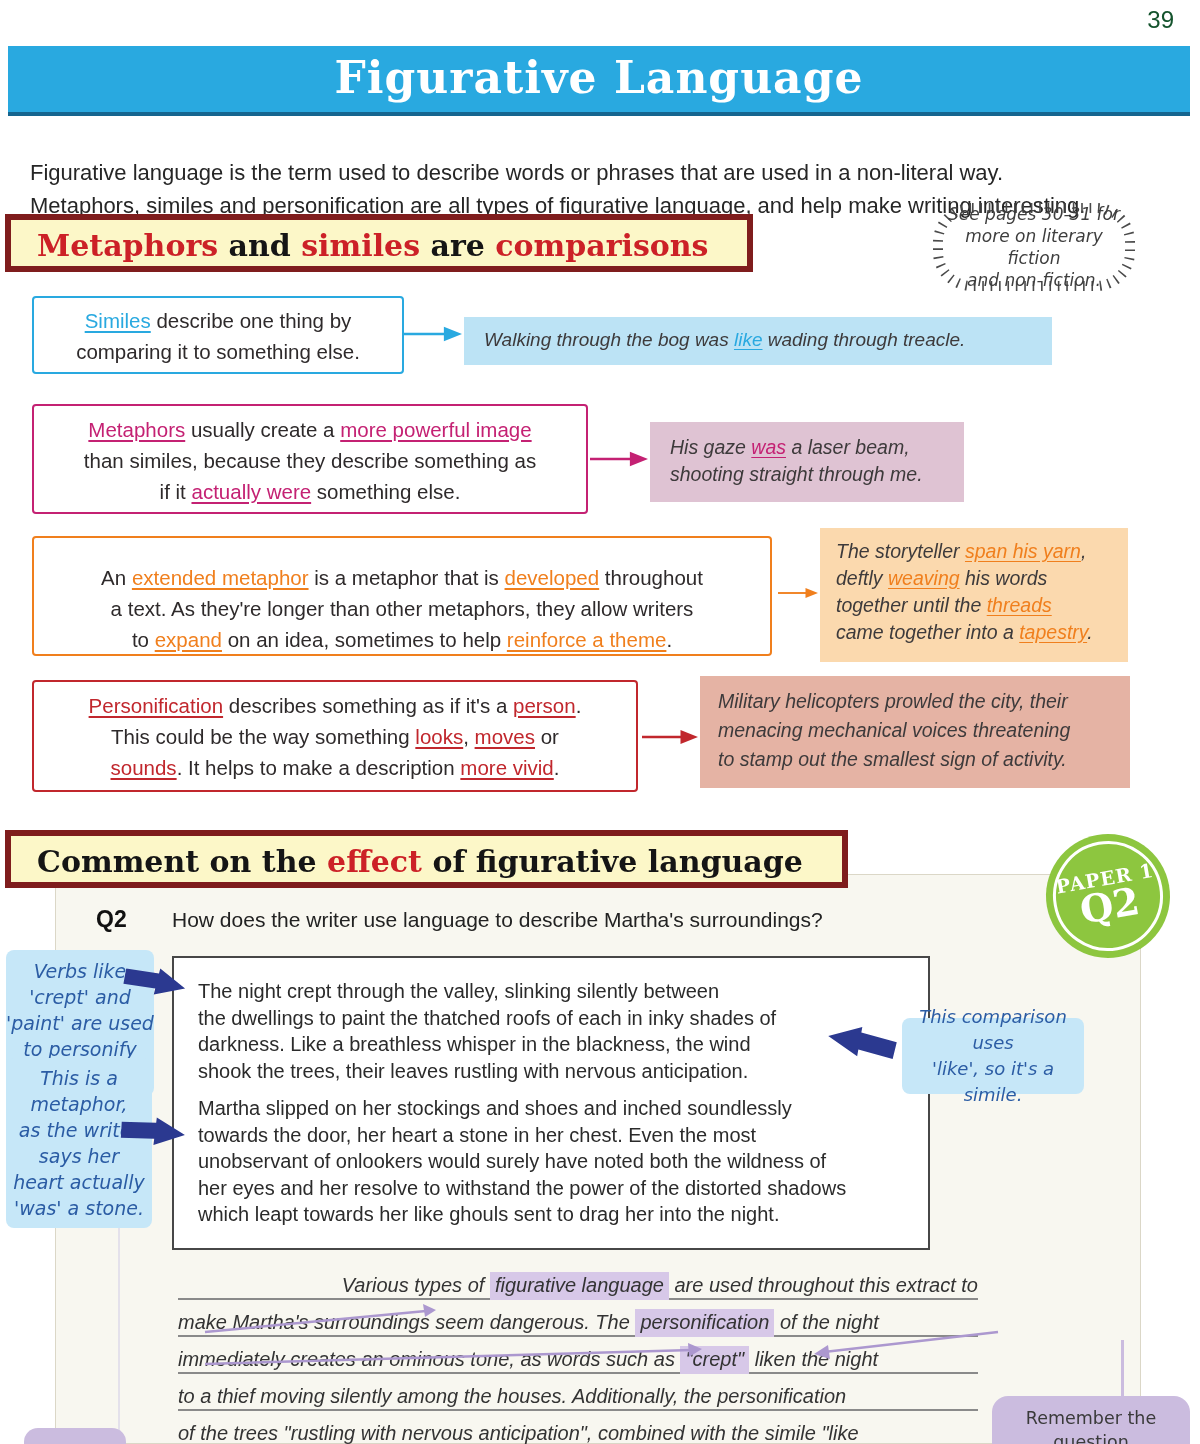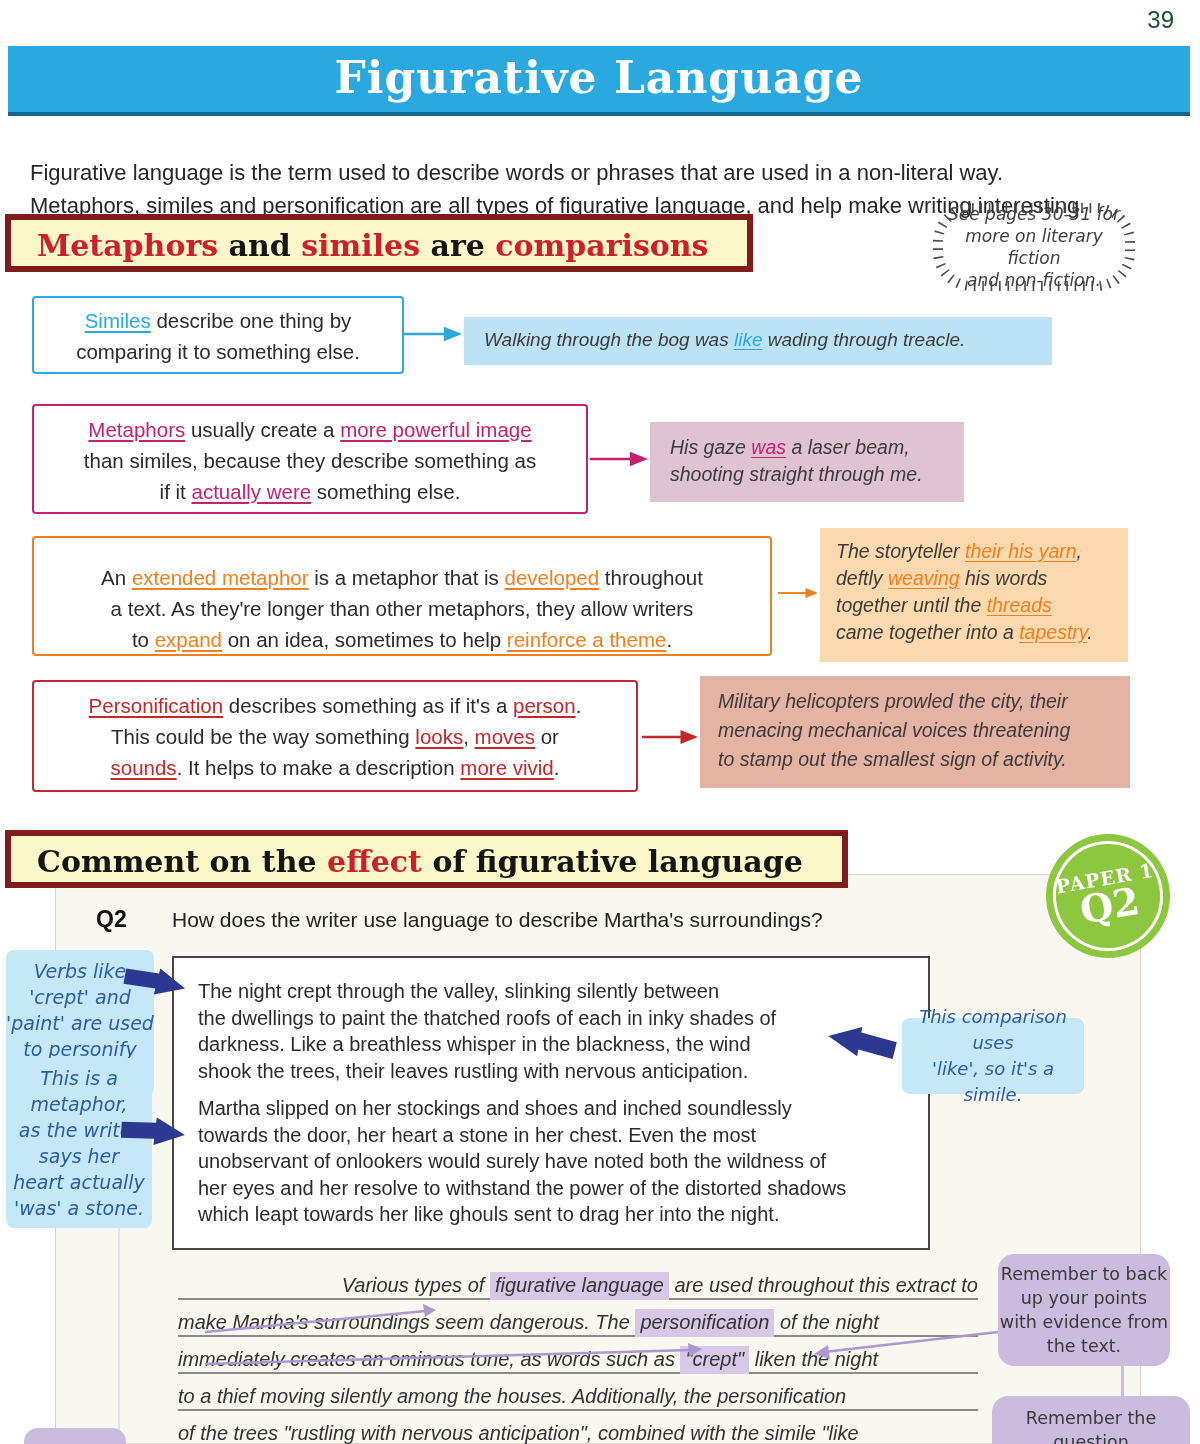--- a/index.html
+++ b/index.html
@@ -162,21 +162,21 @@
   </div>
 
   <div class="row" style="--accent: #F07F1D; --exbg: #FBD9AE;">
     <div class="defbox db2"><span>An </span><span class="u">extended metaphor</span><span> is a metaphor that is </span><span class="u">developed</span><span> throughout
 a text.  As they're longer than other metaphors, they allow writers
 to </span><span class="u">expand</span><span> on an idea, sometimes to help </span><span class="u">reinforce a theme</span><span>.</span></div>
     <svg class="rowarrow ra2" viewBox="0 0 64 24">
       <line x1="0" y1="12" x2="46" y2="12"></line>
         <polygon points="44,4 64,12 44,20"></polygon>
     </svg>
-    <div class="exbox eb2"><span>The storyteller </span><span class="u">their his yarn</span><span>,
+    <div class="exbox eb2"><span>The storyteller </span><span class="u">span his yarn</span><span>,
 deftly </span><span class="u">weaving</span><span> his words
 together until the </span><span class="u">threads</span><span>
 came together into a </span><span class="u">tapestry</span><span>.</span></div>
   </div>
 
   <div class="row" style="--accent: #C1272D; --exbg: #E5B3A4;">
     <div class="defbox db3"><span class="u">Personification</span><span> describes something as if it's a </span><span class="u">person</span><span>.
 This could be the way something </span><span class="u">looks</span><span>, </span><span class="u">moves</span><span> or
 </span><span class="u">sounds</span><span>.  It helps to make a description </span><span class="u">more vivid</span><span>.</span></div>
     <svg class="rowarrow ra3" viewBox="0 0 64 24">
@@ -249,21 +249,17 @@
 
   <svg class="overlay" viewBox="0 0 1200 1444">
     <path class="pl" d="M205,1332 L426,1311"></path>
     <path class="ph" d="M436,1310 L423,1304 L425,1317 Z"></path>
     <path class="pl" d="M205,1364 L692,1350"></path>
     <path class="ph" d="M702,1349 L688,1343 L689,1357 Z"></path>
     <path class="pl" d="M998,1332 L824,1352"></path>
     <path class="ph" d="M814,1354 L828,1345 L830,1359 Z"></path>
   </svg>
 
-  <div class="tip tp-r1">Remember to back
-up your points
-with evidence from
-the text.</div>
   <div class="tip tp-r2">Remember the question
 — keep referring back</div>
   <div class="tip-partial"></div>
 
 </div>
 
 </body></html>

